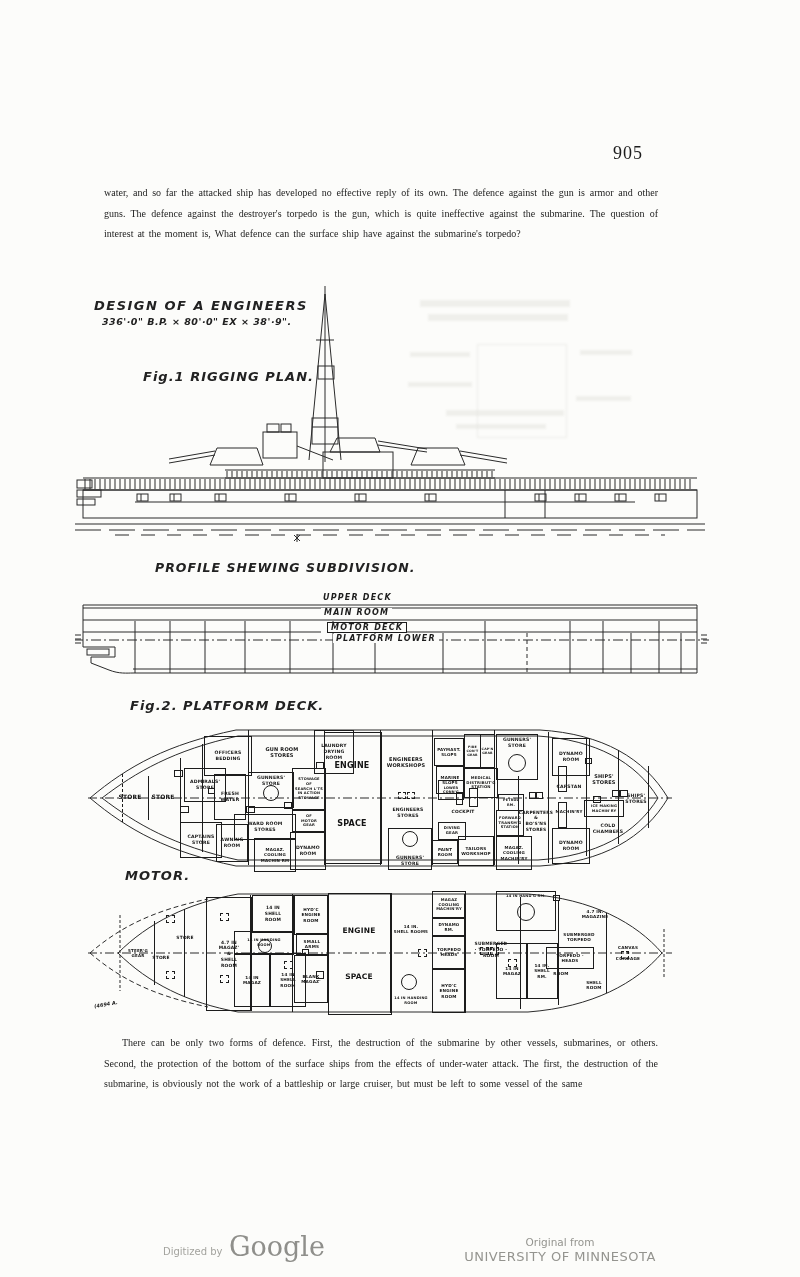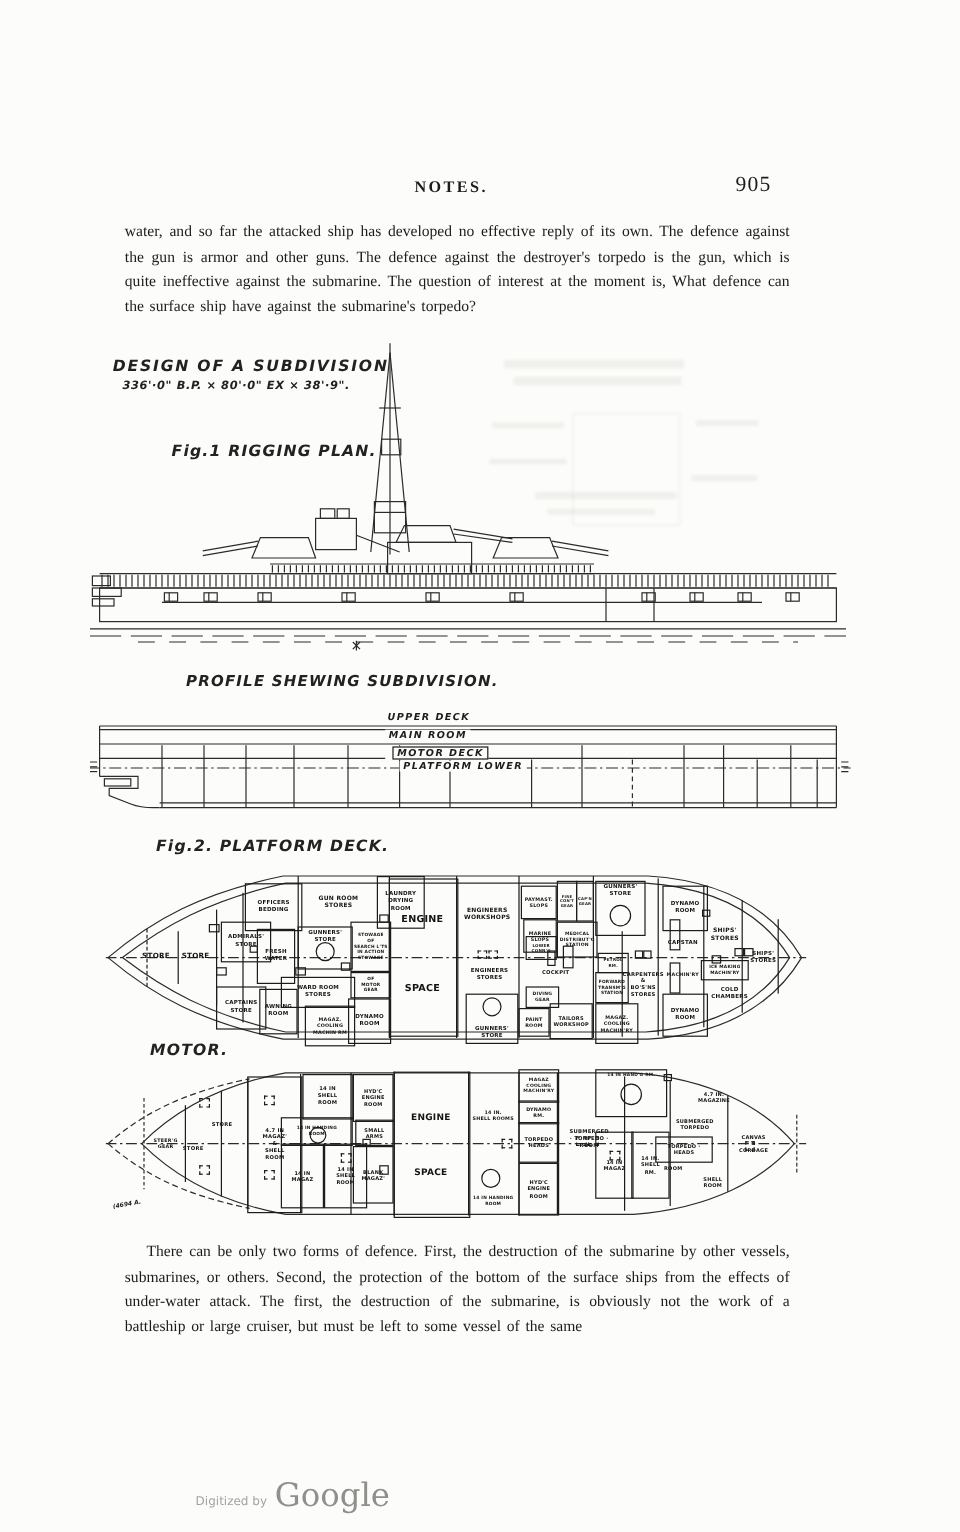--- a/index.html
+++ b/index.html
@@ -1,19 +1,19 @@
 <!DOCTYPE html>
 <html><head>
 <meta charset="utf-8">
 <style>
   html,body{margin:0;padding:0;background:#d9d9d6;}
   #page{position:relative;width:800px;height:1277px;margin:0 auto;background:#fcfcfa;
         font-family:"Liberation Serif",serif;color:#1c1c1c;overflow:hidden;}
   .para{position:absolute;left:104px;width:554px;text-align:justify;
-        font-size:13px;line-height:20.6px;word-spacing:1.5px;}
+        font-size:10px;line-height:20.6px;word-spacing:1.5px;}
   .para.indent{text-indent:18px;}
   .notes-head{position:absolute;top:148px;left:0;width:752px;text-align:center;
         font-weight:bold;font-size:13.5px;letter-spacing:2px;}
   .pagenum{position:absolute;top:143px;left:613px;font-size:18px;letter-spacing:1px;}
   .handcap{position:absolute;font-family:"DejaVu Sans",sans-serif;font-weight:bold;
         font-style:italic;color:#222;white-space:nowrap;}
   .svgwrap{position:absolute;}
   .svgwrap svg{position:absolute;left:0;top:0;}
   svg line,svg path,svg rect,svg polygon{stroke:#2b2b2b;fill:none;stroke-width:1;}
   
@@ -49,26 +49,25 @@
   .origblock{position:absolute;left:430px;top:1236px;width:260px;text-align:center;
         font-family:"DejaVu Sans",sans-serif;color:#94948f;}
   .origblock .l1{font-size:10.5px;}
   .origblock .l2{font-size:13px;letter-spacing:.5px;margin-top:1px;}
 </style>
 </head>
 <body>
 
 <div id="page">
 
-  <div class="notes-head">NOTES.</div>
   <div class="pagenum">905</div>
 
   <div class="para" style="top:183px;">water, and so far the attacked ship has developed no effective reply of its own.  The defence against the gun is armor and other guns.  The defence against the destroyer's torpedo is the gun, which is quite ineffective against the submarine.  The question of interest at the moment is, What defence can the surface ship have against the submarine's torpedo?</div>
 
-  <div class="handcap" style="left:94px;top:298px;font-size:13px;letter-spacing:1.5px;">DESIGN OF A SUBDIVISION</div>
+  <div class="handcap" style="left:94px;top:298px;font-size:13px;letter-spacing:1.5px;">DESIGN OF A ENGINEERS</div>
   <div class="handcap" style="left:102px;top:316px;font-size:9.5px;letter-spacing:.5px;">336'·0" B.P. × 80'·0" EX × 38'·9".</div>
   <div class="handcap" style="left:143px;top:357px;font-size:13px;letter-spacing:1px;margin-top:12px;">Fig.1 RIGGING PLAN.</div>
 
   <div class="ghost">
     <div class="g-bar" style="left:18px;top:8px;width:150px;height:7px;"></div>
     <div class="g-bar" style="left:26px;top:22px;width:140px;height:7px;"></div>
     <div class="g-box" style="left:75px;top:52px;width:88px;height:92px;"></div>
     <div class="g-bar" style="left:8px;top:60px;width:60px;height:5px;"></div>
     <div class="g-bar" style="left:6px;top:90px;width:64px;height:5px;"></div>
     <div class="g-bar" style="left:178px;top:58px;width:52px;height:5px;"></div>
@@ -617,14 +616,18 @@
       <div class="marker dash" style="left: 420px; top: 74px; width: 7px; height: 6px;"></div>
       <div class="marker dash" style="left: 533px; top: 66px; width: 6px; height: 6px;"></div>
       <div class="marker" style="left: 465px; top: 10px; width: 5px; height: 4px;"></div>
       <div class="marker" style="left: 214px; top: 64px; width: 5px; height: 4px;"></div>
     </div>
 
   <div class="para indent" style="top:1033px;">There can be only two forms of defence.  First, the destruction of the submarine by other vessels, submarines, or others.  Second, the protection of the bottom of the surface ships from the effects of under-water attack.  The first, the destruction of the submarine, is obviously not the work of a battleship or large cruiser, but must be left to some vessel of the same</div>
 
   <div class="digitized">Digitized by</div>
   <div class="googlelogo">Google</div>
+  <div class="origblock">
+    <div class="l1">Original from</div>
+    <div class="l2">UNIVERSITY OF MINNESOTA</div>
+  </div>
 
 </div>
 
 </body></html>

